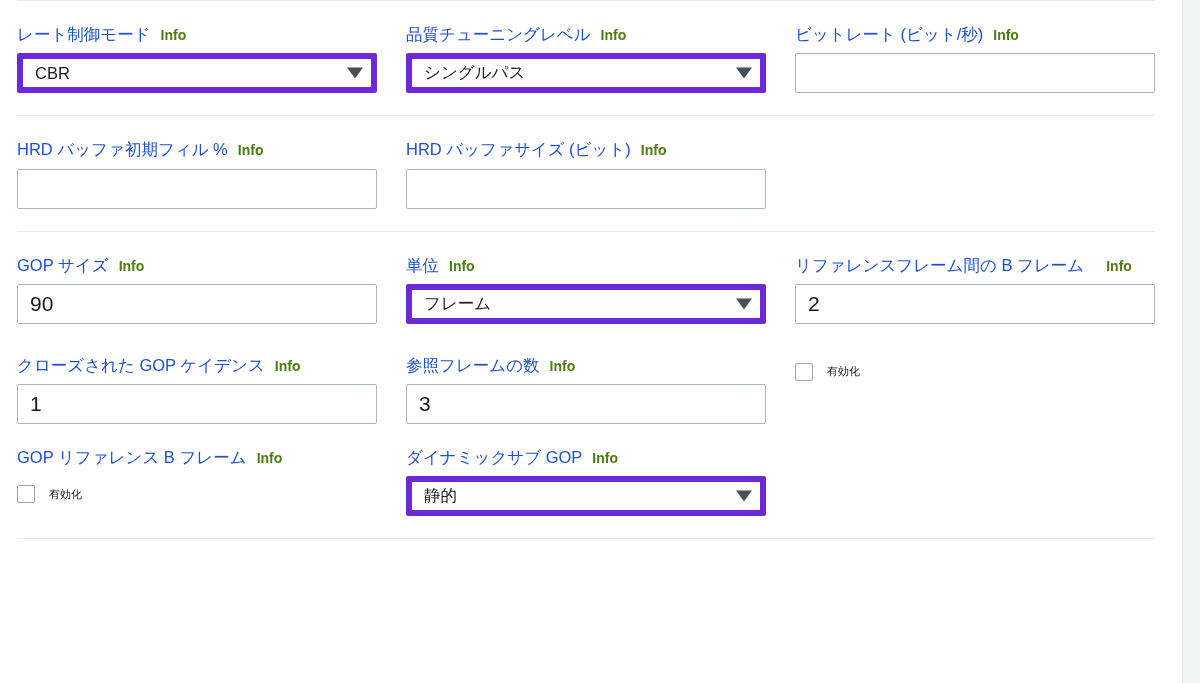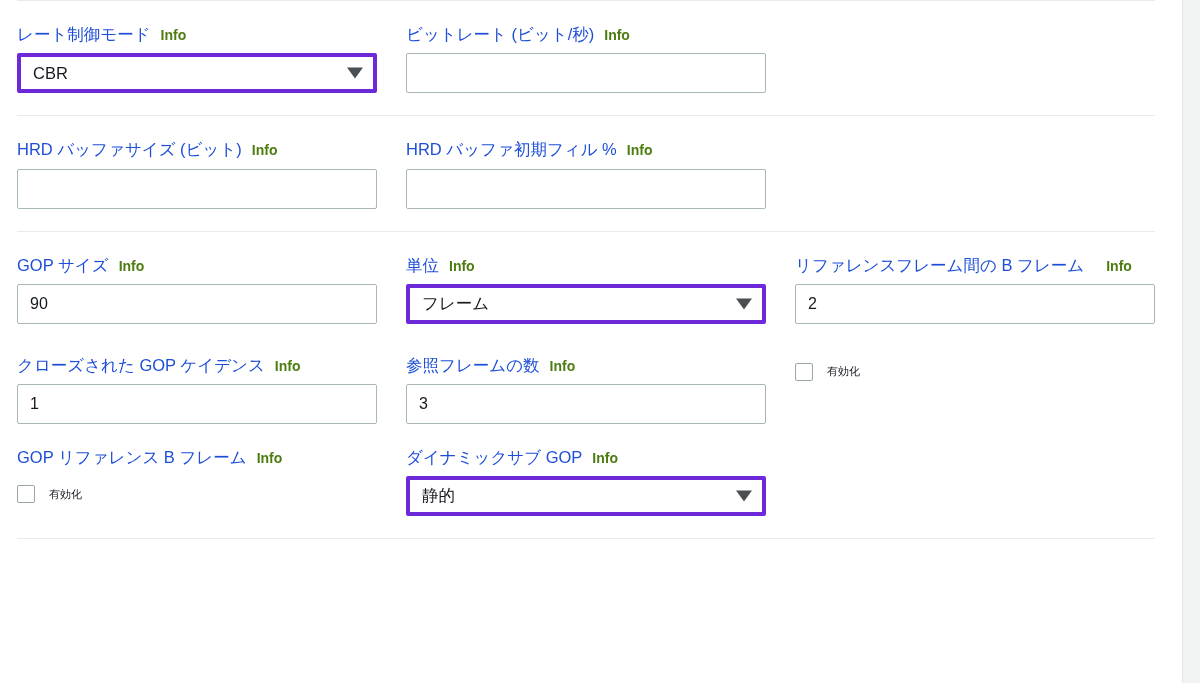--- a/index.html
+++ b/index.html
@@ -84,36 +84,36 @@
     margin-left: 22px;
     margin-top: 2px;
   }
 
   .text-input {
     width: 360px;
     height: 40px;
     border: 1px solid #aab7b8;
     border-radius: 2px;
     background: #ffffff;
-    font-size: 16px;
+    font-size: 21px;
     font-family: "Liberation Sans", "DejaVu Sans", sans-serif;
     color: #16191f;
     padding: 12px 12px;
     outline: none;
   }
 
   .select-wrap {
     position: relative;
     width: 360px;
     height: 40px;
   }
   .select-box {
     width: 360px;
     height: 40px;
-    border: 4px solid #6d28d9;
+    border: 6px solid #6d28d9;
     border-radius: 2px;
     background: #ffffff;
     font-size: 16.5px;
     color: #16191f;
     padding: 0 34px 0 12px;
     display: flex;
     align-items: center;
     cursor: pointer;
     user-select: none;
   }
@@ -167,46 +167,55 @@
       <div class="col">
         <div class="field-label">
           <span class="label-text">レート制御モード</span><a class="info-link">Info</a>
         </div>
         <div class="select-wrap">
           <div class="select-box">CBR</div>
           <span class="select-arrow"></span>
         </div>
       </div>
 
+      <div class="col">
+        <div class="field-label">
+          <span class="label-text">品質チューニングレベル</span><a class="info-link">Info</a>
+        </div>
+        <div class="select-wrap">
+          <div class="select-box">シングルパス</div>
+          <span class="select-arrow"></span>
+        </div>
+      </div>
 
       <div class="col">
         <div class="field-label">
           <span class="label-text">ビットレート (ビット/秒)</span><a class="info-link">Info</a>
         </div>
         <input class="text-input" type="text" value="" style="">
       </div>
 
     </div>
 
     <div class="spacer-md"></div>
     <div class="divider"></div>
     <div class="spacer-md"></div>
 
     <div class="row">
 
       <div class="col">
         <div class="field-label">
+          <span class="label-text">HRD バッファ初期フィル %</span><a class="info-link">Info</a>
+        </div>
+        <input class="text-input" type="text" value="" style="">
+      </div>
+
+      <div class="col">
+        <div class="field-label">
           <span class="label-text">HRD バッファサイズ (ビット)</span><a class="info-link">Info</a>
-        </div>
-        <input class="text-input" type="text" value="" style="">
-      </div>
-
-      <div class="col">
-        <div class="field-label">
-          <span class="label-text">HRD バッファ初期フィル %</span><a class="info-link">Info</a>
         </div>
         <input class="text-input" type="text" value="" style="">
       </div>
 
       <div class="col empty"></div>
 
     </div>
 
     <div class="spacer-md"></div>
     <div class="divider"></div>

